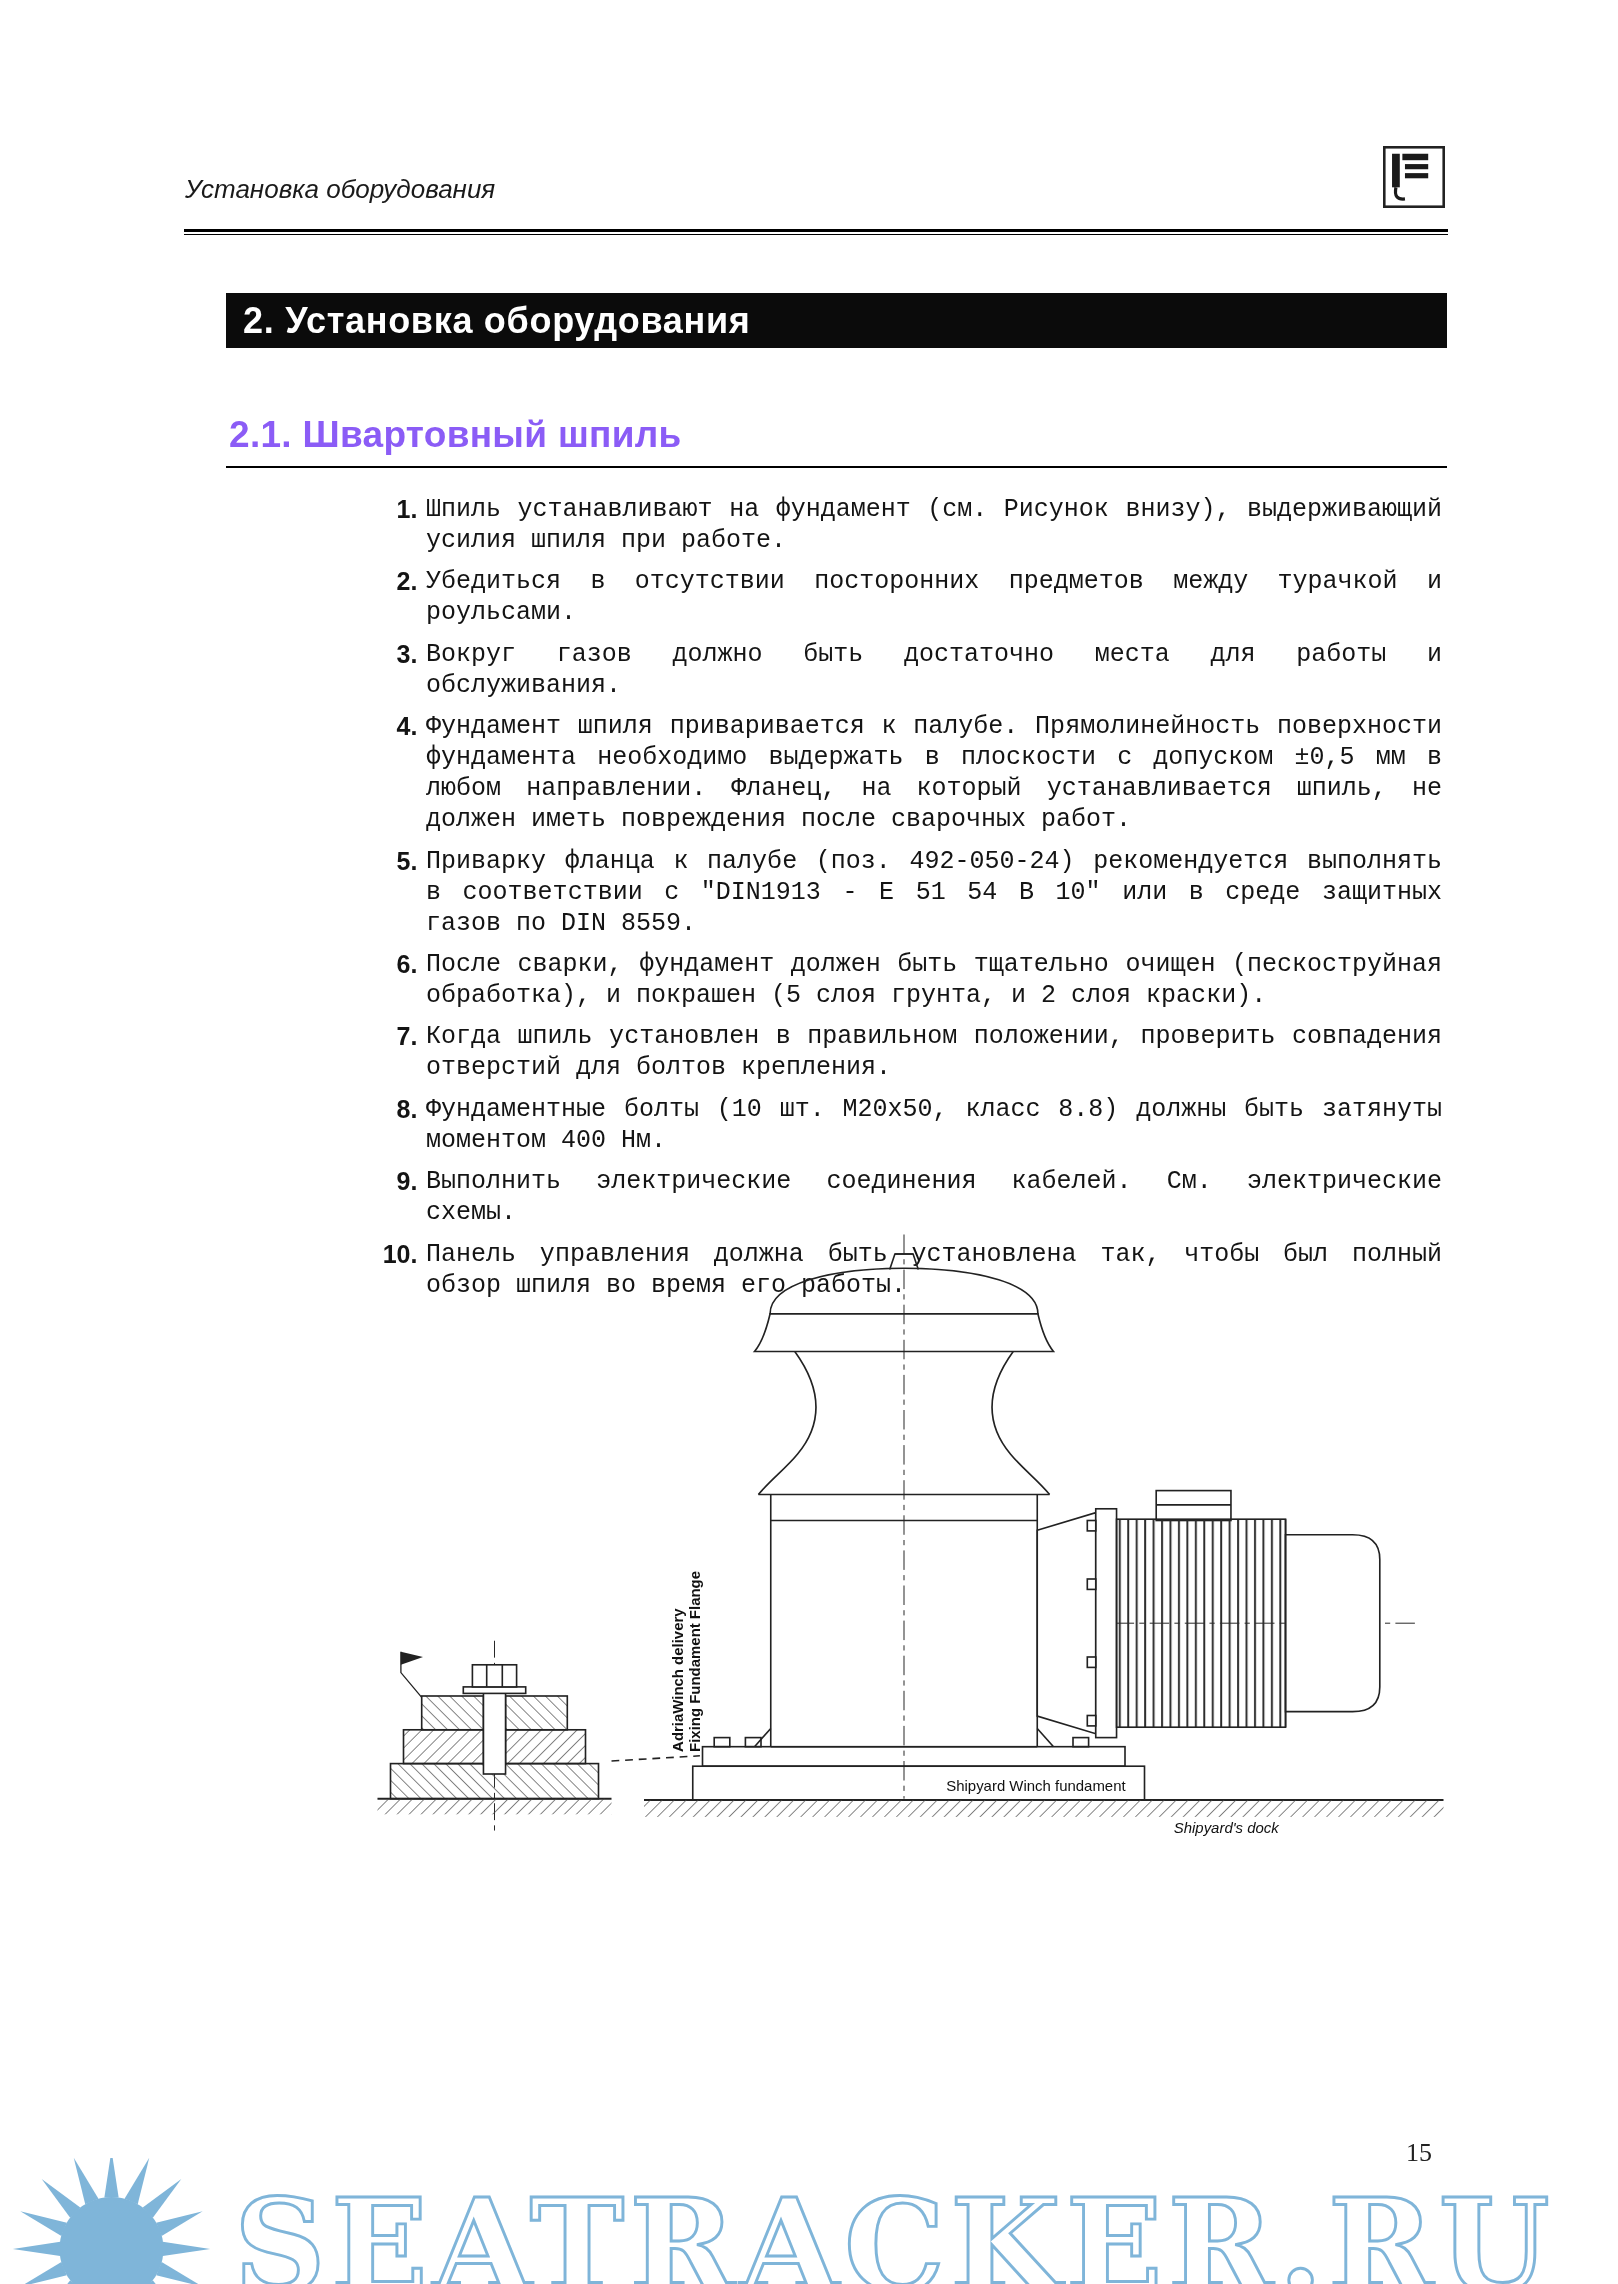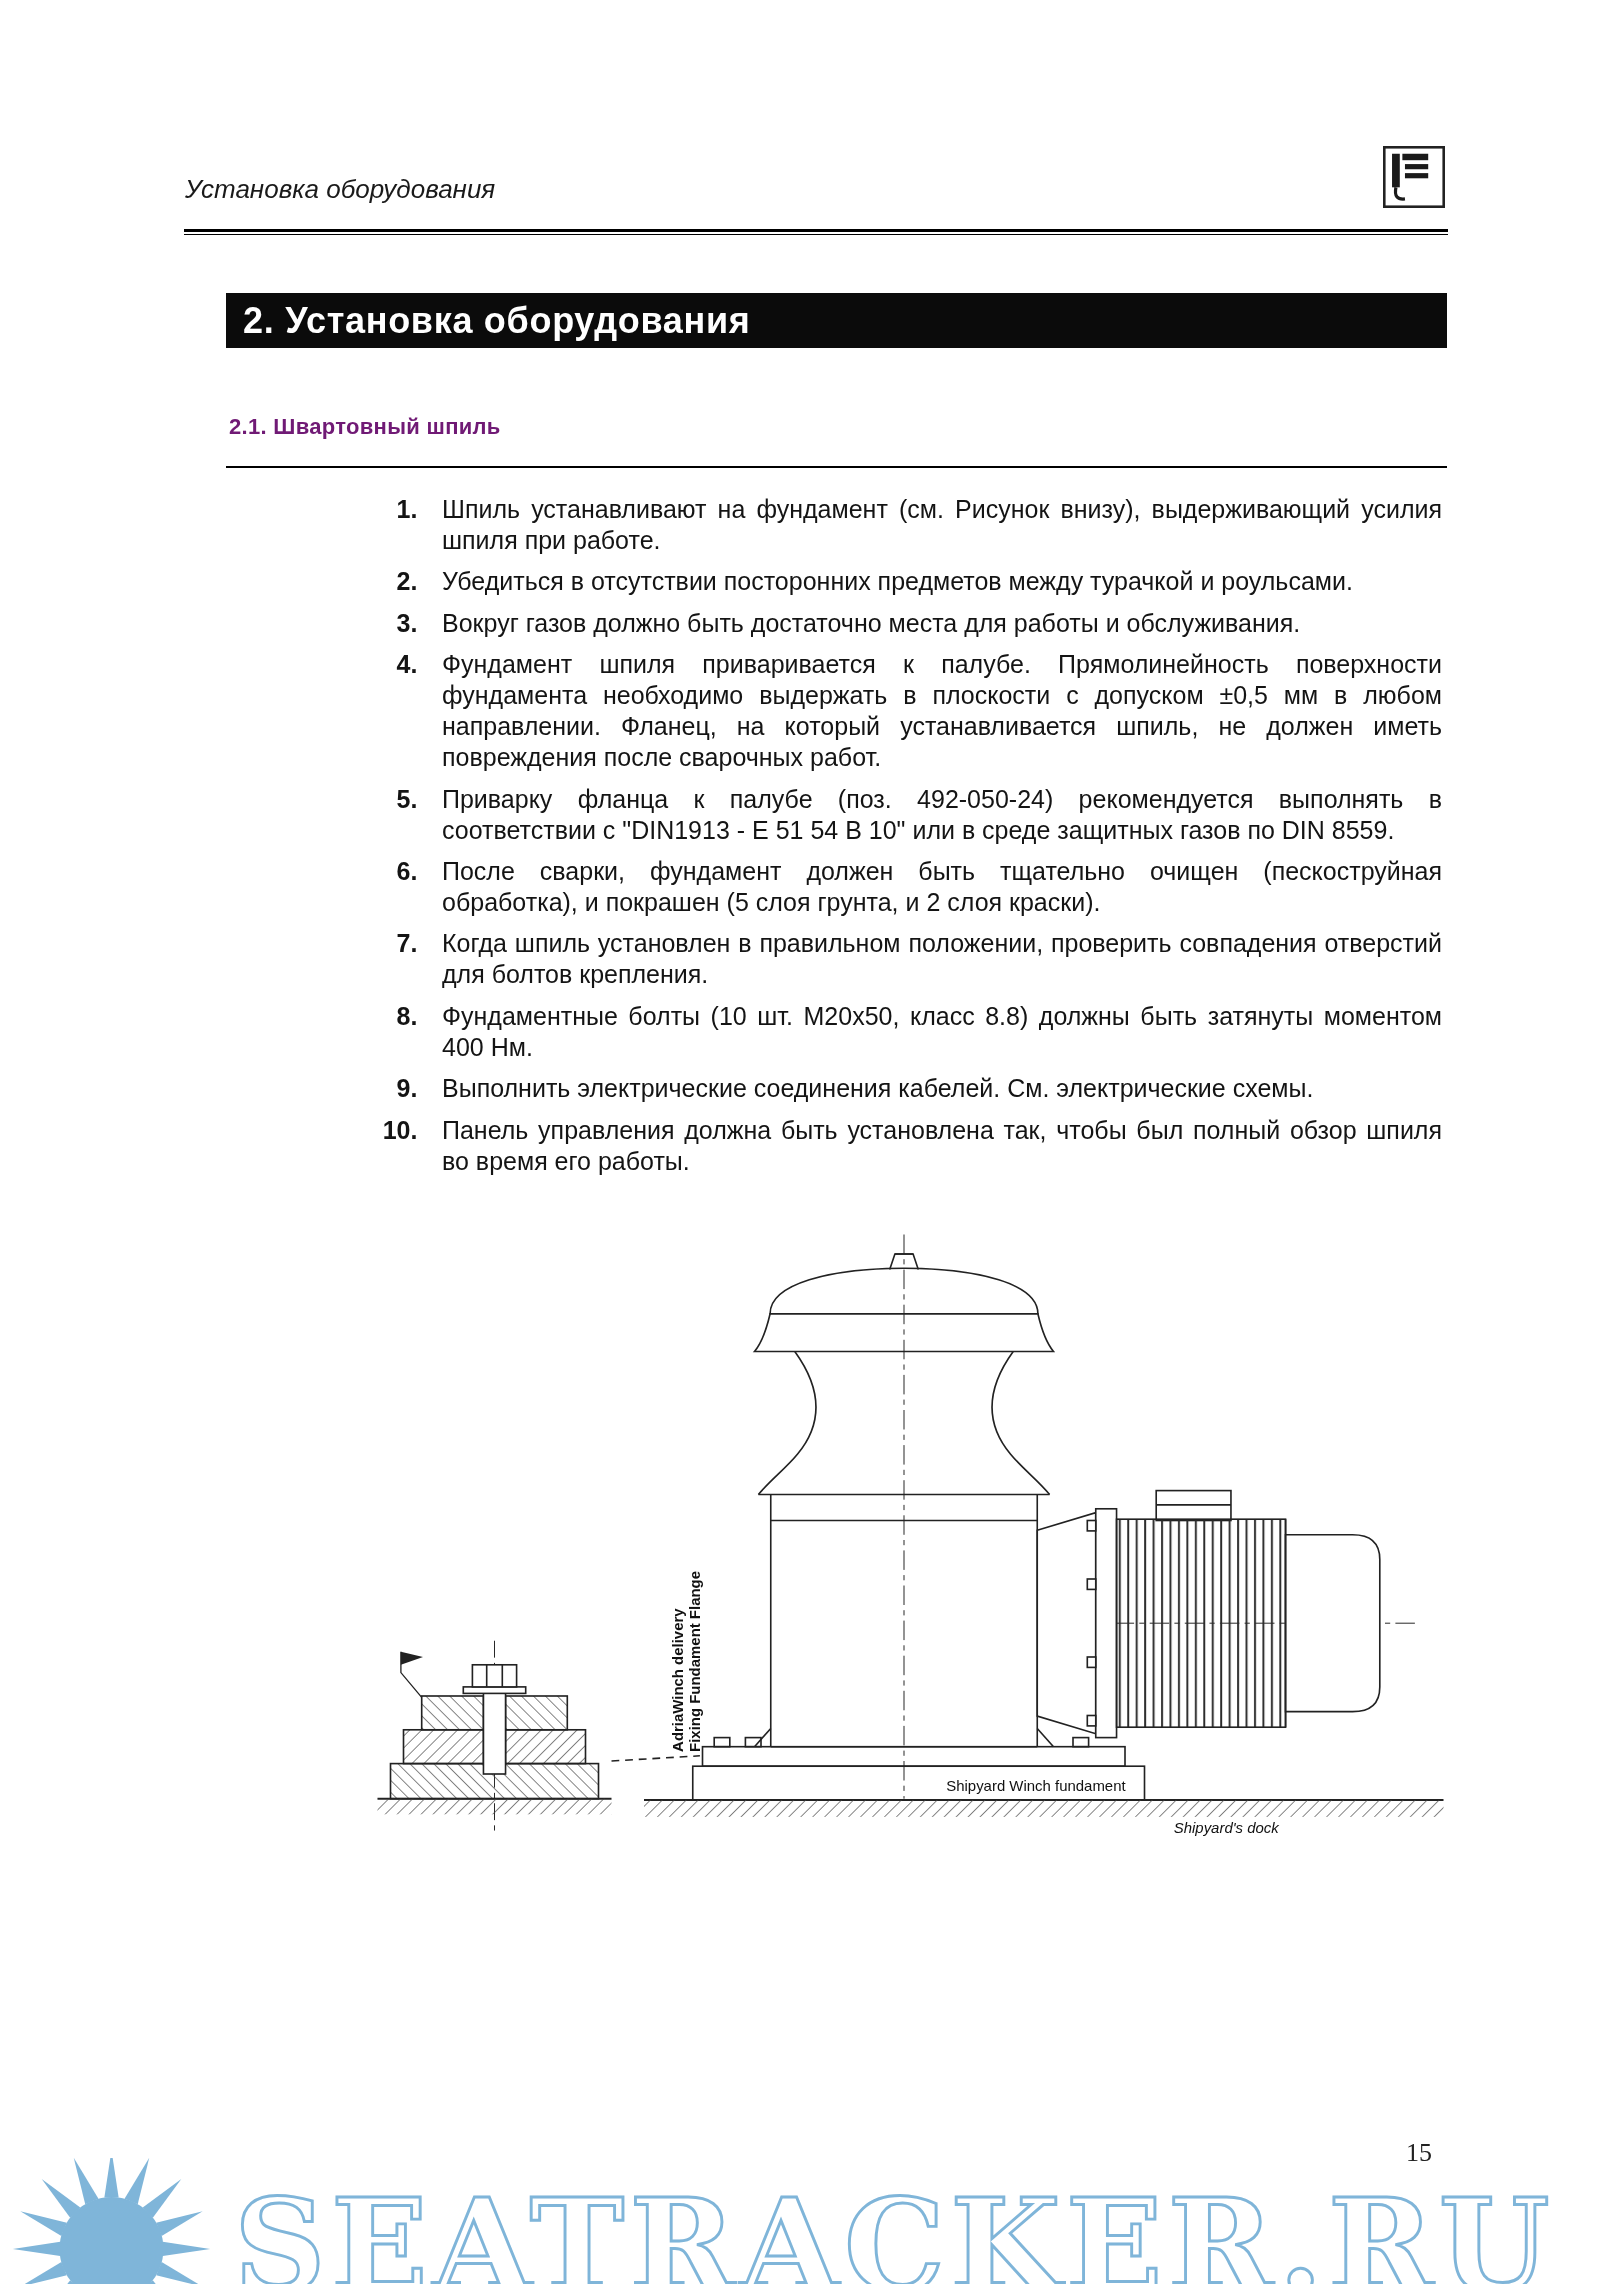--- a/index.html
+++ b/index.html
@@ -24,41 +24,41 @@
 
   
   .title-banner {
     position:absolute; top:293px; left:226px; width:1221px; height:55px;
     background:#0b0b0b; color:#ffffff; font-weight:bold; font-size:36px;
     line-height:55px; padding-left:17px; letter-spacing:0.7px;
   }
 
   
   .section-heading {
-    position:absolute; top:414px; left:229px; font-size:22px; font-weight:bold;
-    color:#701a75; letter-spacing:0.3px;
+    position:absolute; top:414px; left:229px; font-size:37px; font-weight:bold;
+    color:#8b5cf6; letter-spacing:0.3px;
   }
   .section-underline {
     position:absolute; top:466px; left:226px; width:1221px; height:0;
     border-top:2.6px solid #000;
   }
 
   
   .instructions {
     position:absolute; top:494px; left:382px; width:1060px; list-style:none;
   }
   .instructions li {
     display:flex; margin-bottom:10.4px; font-size:25px; line-height:31px; color:#141414;
   }
   .instructions .num {
     width:38px; min-width:38px; font-weight:bold; text-align:right;
     padding-right:2.6px;
   }
   .instructions .txt {
-    flex:1; margin-left:22px; text-align:justify;
+    flex:1; margin-left:6px; text-align:justify;font-family:Liberation Mono, monospace;
   }
 
   
   .drawing {
     position:absolute; top:1215px; left:338px; width:1119px; height:650px;
   }
   .drawing svg { width:100%; height:100%; }
 
   
   .wm-sun { position:absolute; left:3.9px; top:2158px; width:215px; height:126px; }

